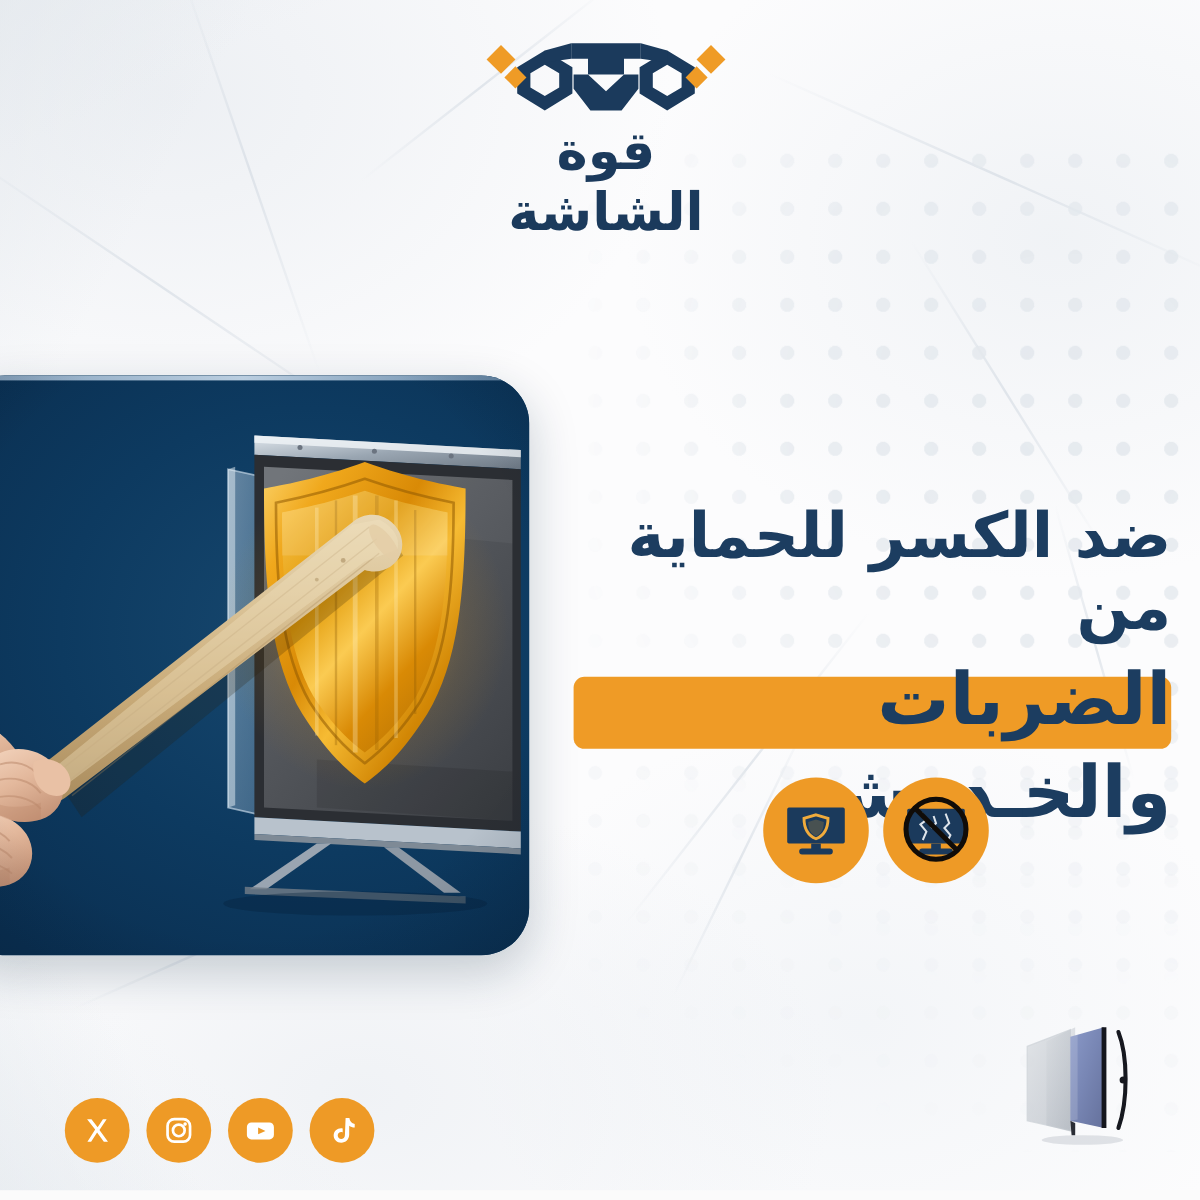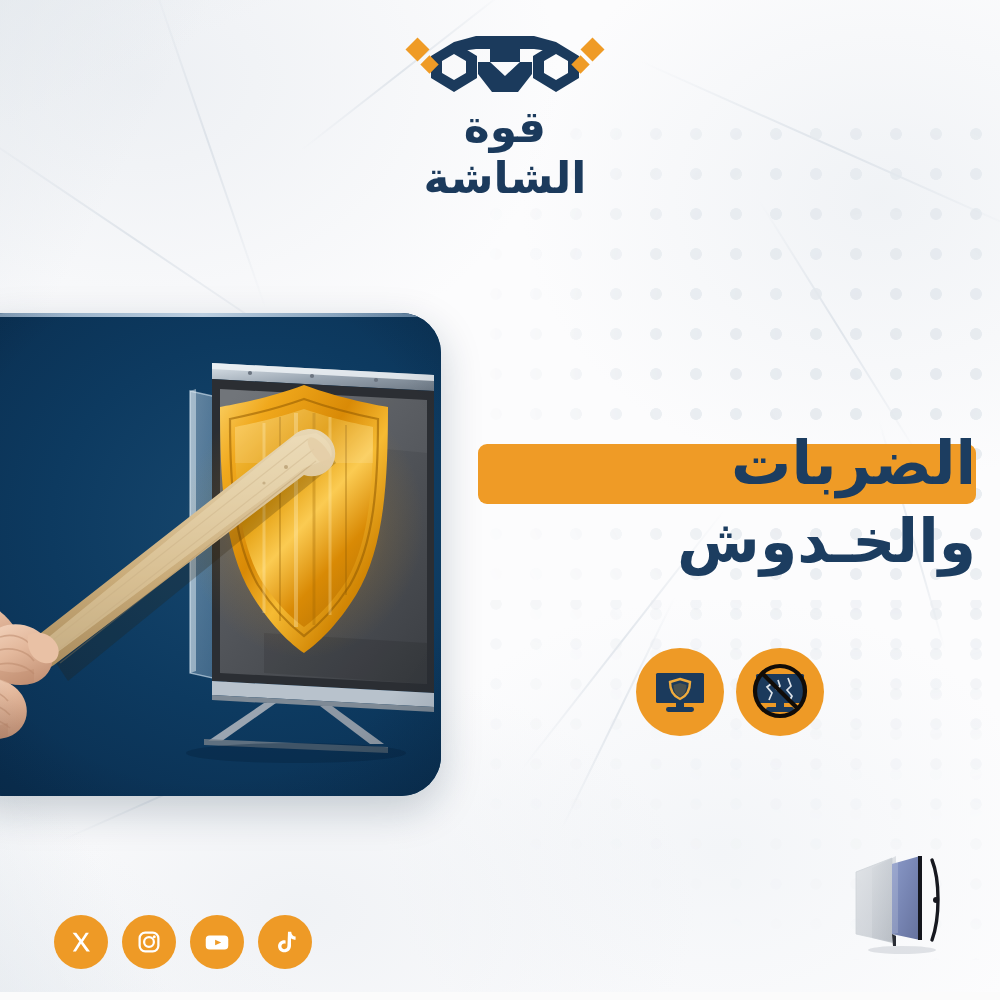--- a/index.html
+++ b/index.html
@@ -389,20 +389,21 @@
         <path d="M20 350 C34 360 52 362 70 356 L70 370 C50 376 28 368 20 350 Z" fill="#b98568" opacity="0.30"></path>
         <path d="M-6 404 C8 414 26 416 44 410 L44 424 C24 430 2 422 -6 404 Z" fill="#b98568" opacity="0.30"></path>
       </g>
     </svg>
 
     <div class="pp-top-edge"></div>
     <div class="pp-vig"></div>
   </div>
 
   <div id="headline">
+    <div class="line1">ضد الكسر للحماية من</div>
     <div class="line2-wrap">
       <div class="hl-bar"></div>
       <div class="line2">الضربات والخـدوش</div>
     </div>
   </div>
 
   <div id="badges">
 
     <div class="badge">
       <svg viewBox="0 0 64 64" width="64" height="64" aria-hidden="true">

